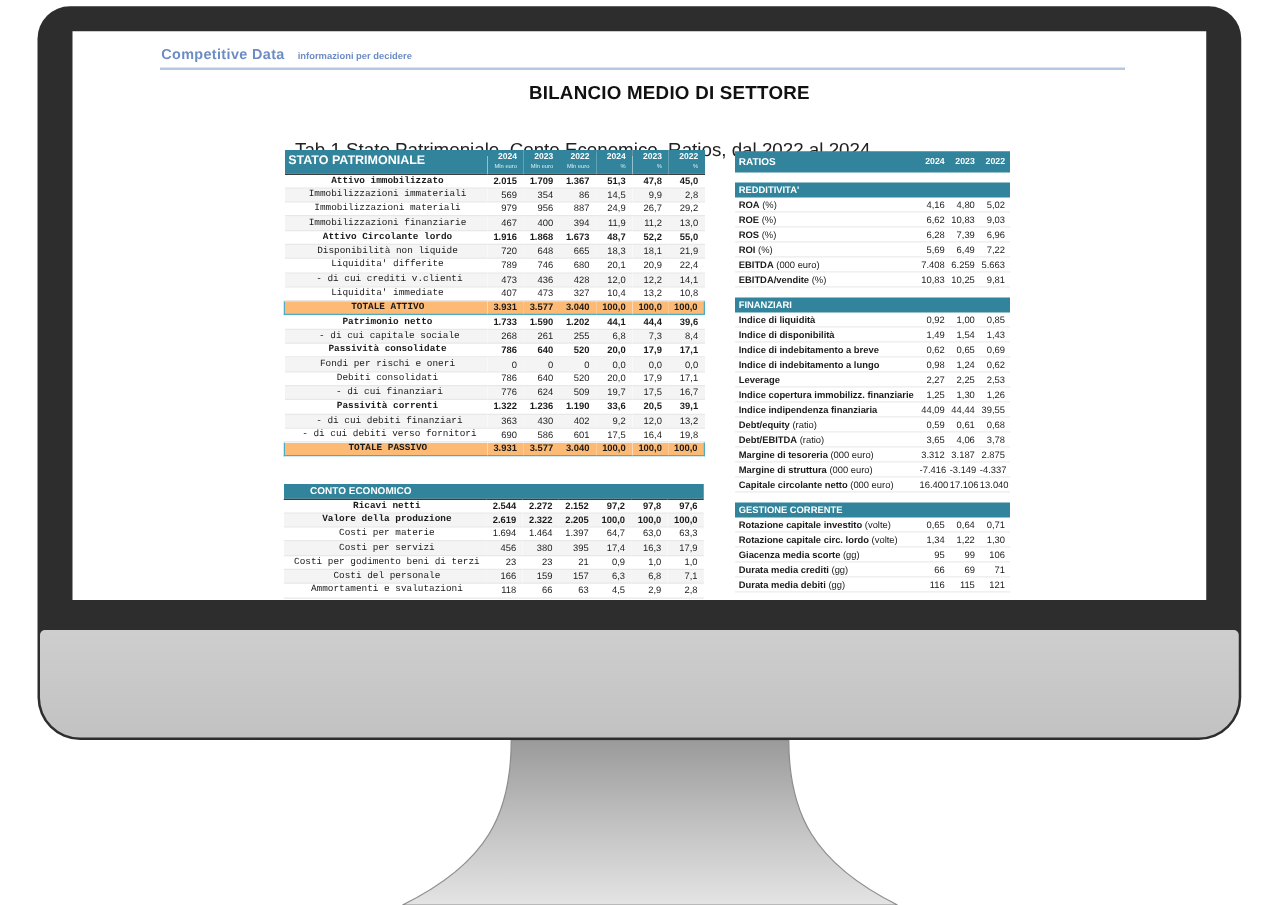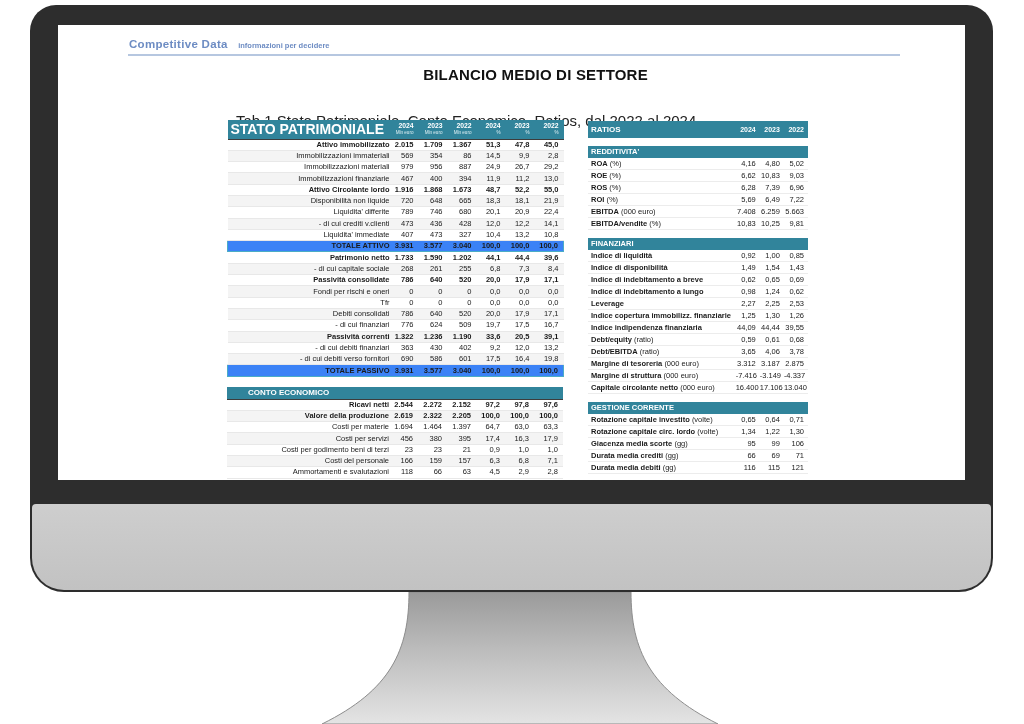--- a/index.html
+++ b/index.html
@@ -20,33 +20,33 @@
   .logo .brand { font-size:11.5px; font-weight:bold; color:var(--brand); letter-spacing:.3px; }
   .logo .tag { font-size:7.5px; font-weight:bold; color:var(--brand); margin-left:6px; }
   .rule { position:absolute; left:70px; top:29px; width:772px; height:2px; background:var(--rule); }
   .title { position:absolute; left:0; top:41px; width:100%; text-align:center;
            font-size:15px; font-weight:bold; color:#111; letter-spacing:.2px;padding-left:48px; }
   .subtitle { position:absolute; left:178px; top:87px; font-size:15px; color:#222; }
 
   table { border-collapse:collapse; table-layout:fixed; }
   .fin { width:336px; font-size:7.5px; color:#1a1a1a; }
   .fin td, .fin th { height:11.3px; line-height:10px; white-space:nowrap; overflow:hidden; padding:0; }
-  .fin .lbl { text-align:right; padding-left:3px; }
+  .fin .lbl { text-align:center; padding-left:3px;font-family:Liberation Mono, monospace; }
   .fin .lbl.ind { padding-left:6px; }
   .fin .num { text-align:right; padding-right:5px; }
   .fin tbody tr:nth-child(even) { background:#f4f4f4; }
   .fin tbody td { border-bottom:1px solid #e8e8e8; }
   .fin tr.bold td { font-weight:bold; }
   .fin tr.section td { border-top:1.5px solid #3c3c3c; }
-  .fin tr.total td { border-top:1.5px solid var(--boxteal); border-bottom:1.5px solid var(--boxteal); background:#3b82f6; }
+  .fin tr.total td { border-top:1.5px solid var(--boxteal); border-bottom:1.5px solid var(--boxteal); background:#fdba74; }
   .fin tr.total td:first-child { border-left:1.5px solid var(--boxteal); }
   .fin tr.total td:last-child { border-right:1.5px solid var(--boxteal); }
   .band th { background:var(--teal); color:#fff; text-align:left; font-weight:bold; }
   .bal-head th { height:19px; vertical-align:middle; }
-  .bal-head .t-title { font-size:14px; padding-left:3px; }
+  .bal-head .t-title { font-size:10px; padding-left:3px; }
   .bal-head .yr { text-align:right; padding-right:5px; font-size:6.8px; line-height:7px; }
   .bal-head .unit { display:block; font-size:4.6px; font-weight:normal; color:#dff0f4; }
   .inc-head th { height:12px; font-size:8px; padding-left:21px; }
 
   .balance-wrap { position:absolute; left:169px; top:95px; }
   .income-wrap  { position:absolute; left:169px; top:362px; }
   .ratios-wrap  { position:absolute; left:530px; top:96px; width:220px; }
 
   .ratios-head { width:220px; font-size:7.5px; }
   .ratios-head th { height:17px; vertical-align:middle; }
@@ -209,29 +209,20 @@
                 <td class="lbl">Passività consolidate</td>
                 <td class="num">786</td>
                 <td class="num">640</td>
                 <td class="num">520</td>
                 <td class="num">20,0</td>
                 <td class="num">17,9</td>
                 <td class="num">17,1</td>
               </tr>
               <tr>
                 <td class="lbl">Fondi per rischi e oneri</td>
-                <td class="num">0</td>
-                <td class="num">0</td>
-                <td class="num">0</td>
-                <td class="num">0,0</td>
-                <td class="num">0,0</td>
-                <td class="num">0,0</td>
-              </tr>
-              <tr>
-                <td class="lbl">Tfr</td>
                 <td class="num">0</td>
                 <td class="num">0</td>
                 <td class="num">0</td>
                 <td class="num">0,0</td>
                 <td class="num">0,0</td>
                 <td class="num">0,0</td>
               </tr>
               <tr>
                 <td class="lbl">Debiti consolidati</td>
                 <td class="num">786</td>

